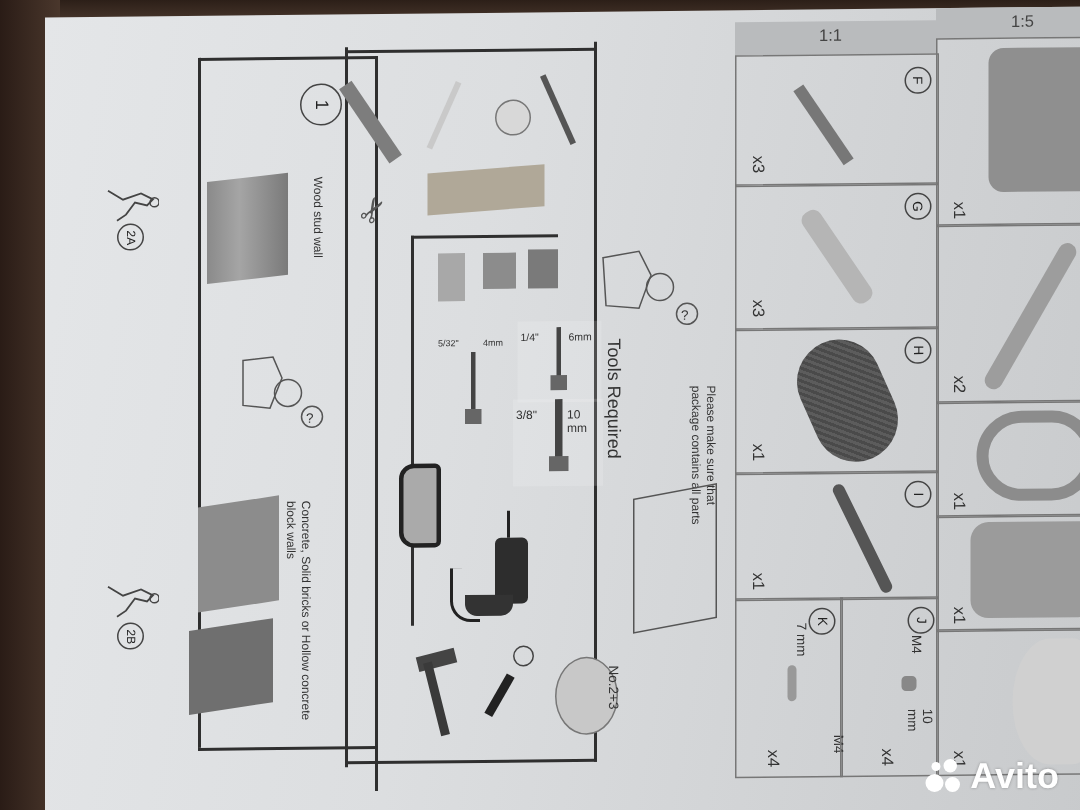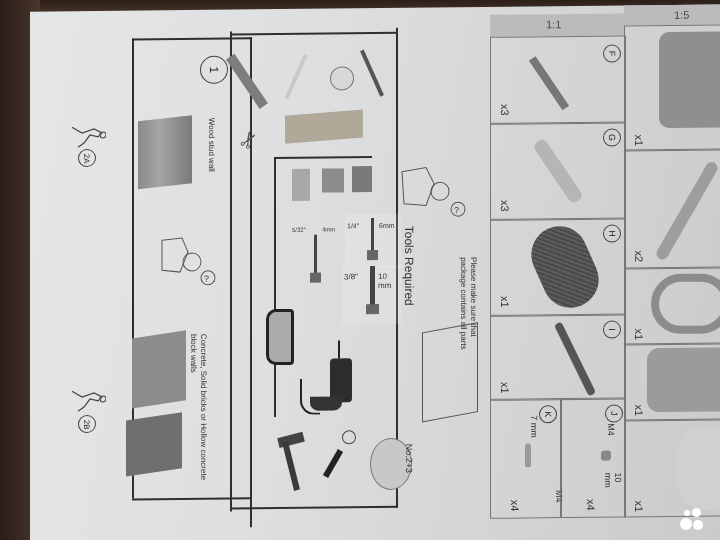--- a/index.html
+++ b/index.html
@@ -232,13 +232,14 @@
   </div>
 </div>
 
 <div class="avito">
   <div class="dots">
     <i style="left:0;top:10px;width:12px;height:12px;"></i>
     <i style="left:12px;top:0;width:9px;height:9px;"></i>
     <i style="left:13px;top:12px;width:10px;height:10px;"></i>
     <i style="left:4px;top:2px;width:6px;height:6px;"></i>
   </div>
+  <span>Avito</span>
 </div>
 
 </body></html>

